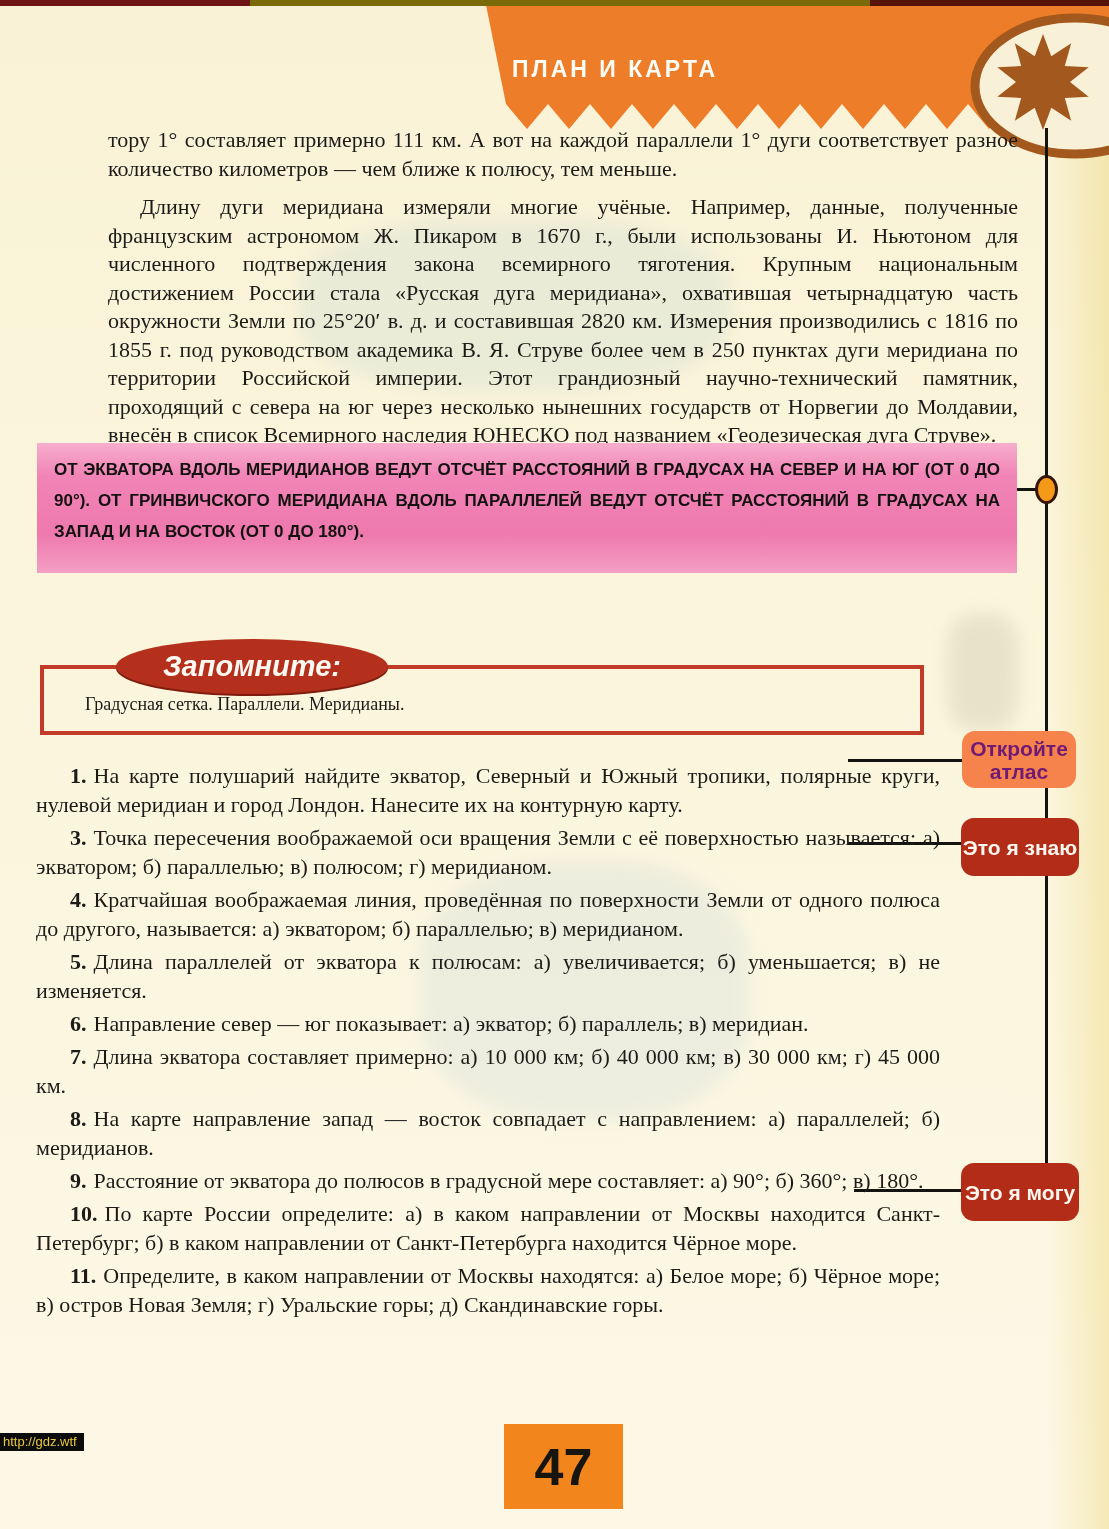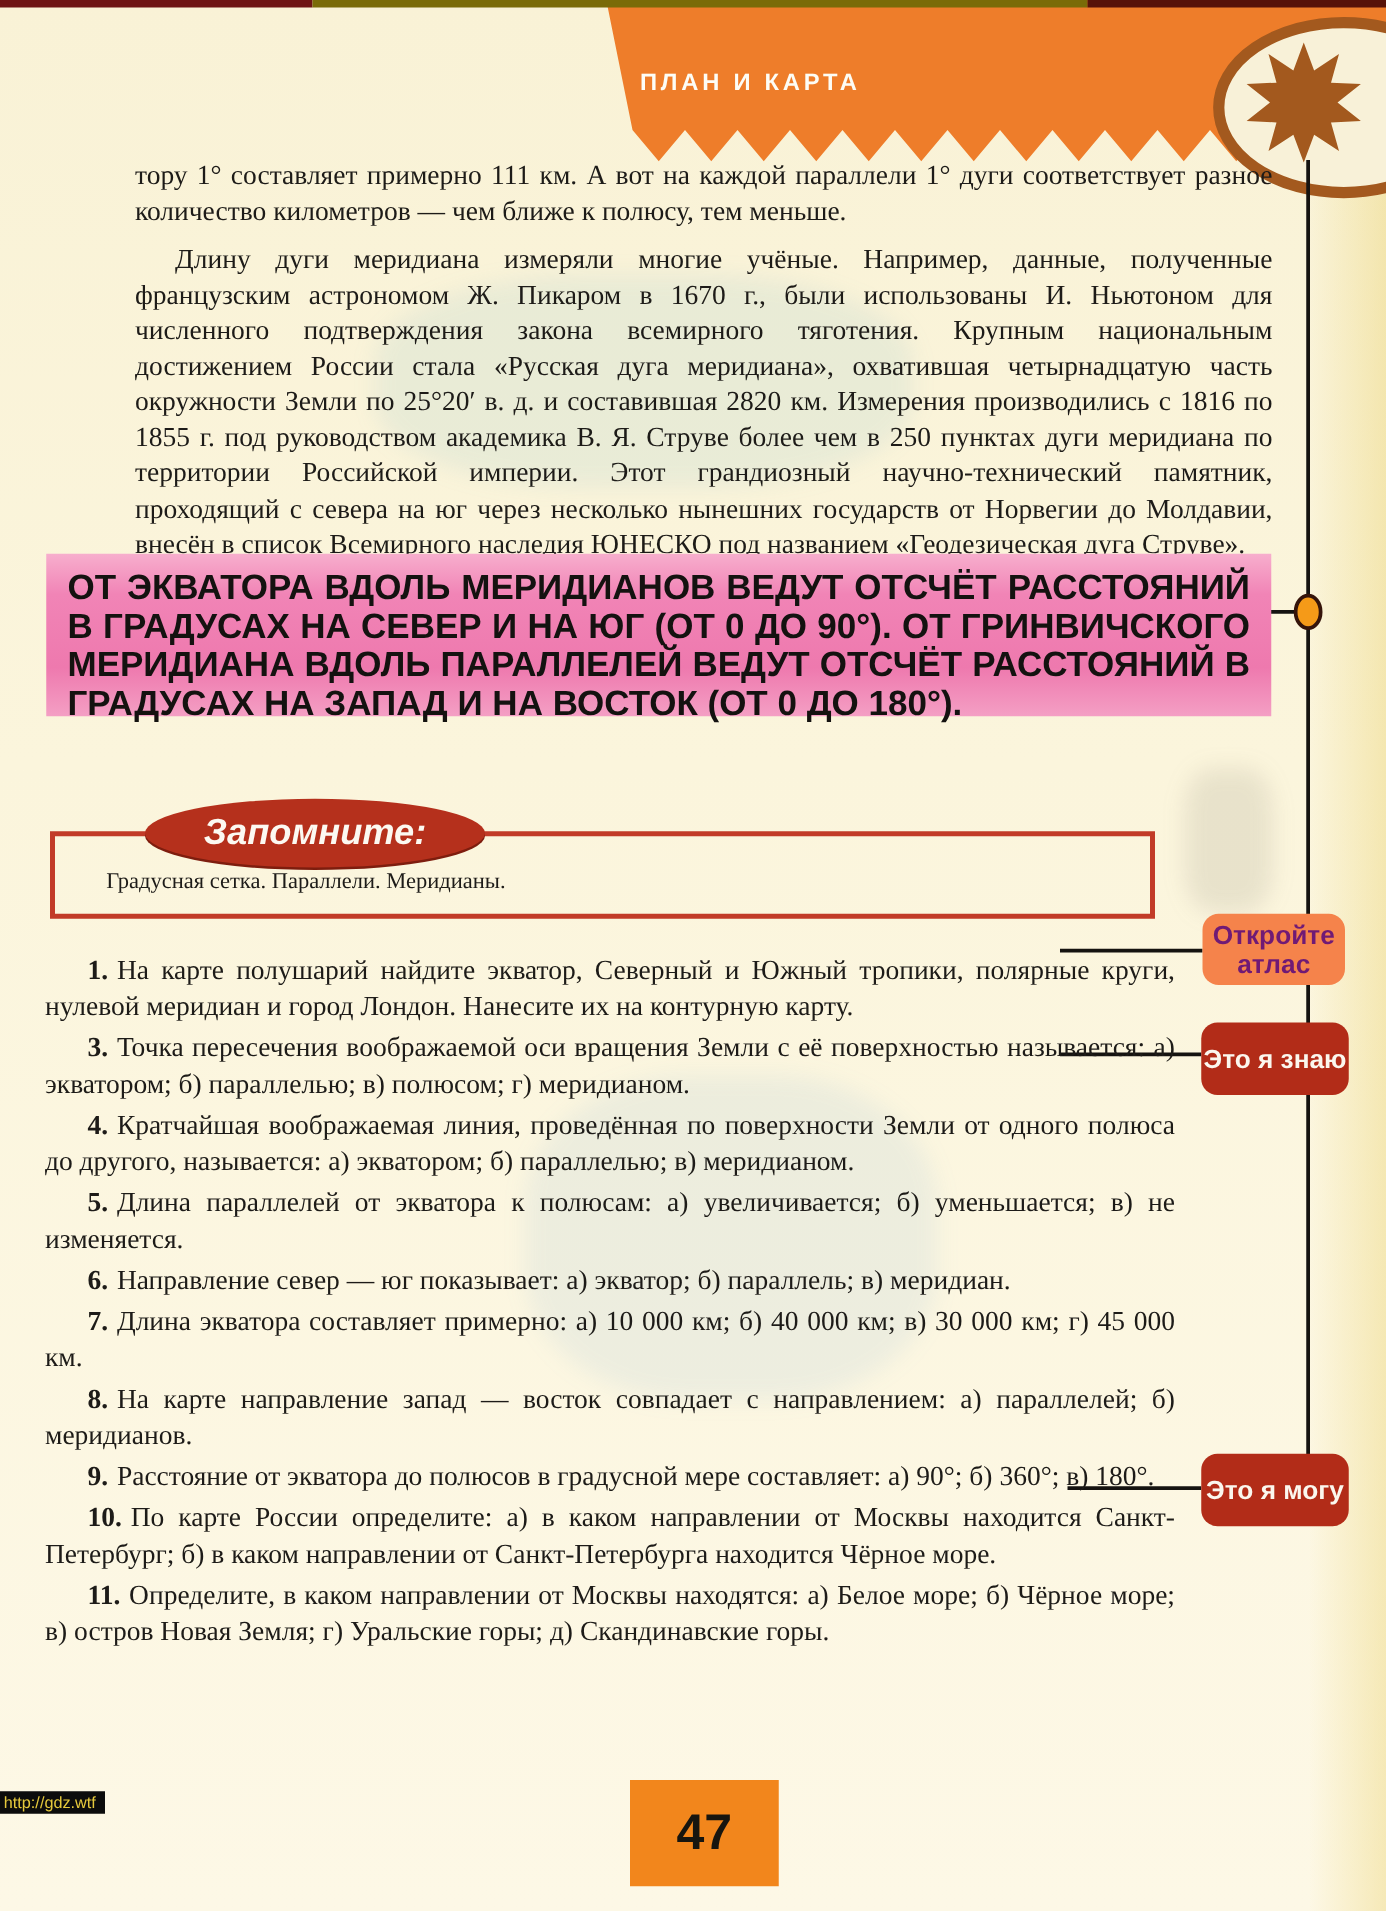--- a/index.html
+++ b/index.html
@@ -11,38 +11,38 @@
   
   .strip{position:absolute;top:0;height:6px;}
   .strip.left{left:0;width:250px;background:#6e1414;}
   .strip.mid{left:250px;width:620px;background:#7a6b08;}
   .strip.right{left:870px;width:239px;background:#571309;}
   
   .banner-svg{position:absolute;left:0;top:0;}
   .banner-title{
     position:absolute;left:512px;top:56px;width:300px;
     font-family:"Liberation Sans",sans-serif;font-weight:bold;
-    font-size:19px;letter-spacing:3px;color:#fdfdf6;
+    font-size:23px;letter-spacing:3px;color:#fdfdf6;
   }
   
   .intro{position:absolute;left:108px;top:126px;width:910px;
     font-size:22px;line-height:28.5px;text-align:justify;}
   .intro p{margin:0 0 10px 0;}
   .intro p.indent{text-indent:32px;}
   
   .vline{position:absolute;left:1045px;top:128px;width:3px;height:1038px;background:#151310;z-index:1;}
   .hconn{position:absolute;height:3px;background:#151310;z-index:1;}
   .dot{position:absolute;left:1035px;top:475px;width:23px;height:29px;border-radius:50%;
     background:#f59a18;border:3px solid #35140a;box-sizing:border-box;z-index:2;}
   
   .highlight{
     position:absolute;left:37px;top:443px;width:980px;height:130px;box-sizing:border-box;
     padding:11px 17px 0 17px;
     background:linear-gradient(180deg,#f7aecd 0%,#f184b6 25%,#ee79ae 70%,#f49fc4 100%);
-    font-family:"Liberation Sans",sans-serif;font-weight:bold;font-size:28px;line-height:31px;
+    font-family:"Liberation Sans",sans-serif;font-weight:bold;font-size:17px;line-height:31px;
     color:#141210;text-align:justify;z-index:2;
   }
   
   .rem-rect{position:absolute;left:40px;top:665px;width:884px;height:70px;box-sizing:border-box;
     border:4px solid #c23b28;z-index:1;}
   .rem-ellipse{position:absolute;left:116px;top:639px;width:272px;height:55px;border-radius:50%;
     background:#b5301c;box-shadow:0 2px 0 #7e1d0e;z-index:2;
     display:flex;align-items:center;justify-content:center;
     font-family:"Liberation Sans",sans-serif;font-weight:bold;font-style:italic;
     font-size:29px;color:#fcf9f2;}
@@ -55,21 +55,21 @@
   
   .badge{position:absolute;box-sizing:border-box;border-radius:13px;z-index:3;
     display:flex;align-items:center;justify-content:center;text-align:center;
     font-family:"Liberation Sans",sans-serif;font-weight:bold;font-size:21px;line-height:23px;}
   .badge.orange{left:962px;top:731px;width:114px;height:57px;background:#f5834b;color:#701a75;}
   .badge.red1{left:961px;top:818px;width:118px;height:58px;background:#b22c18;color:#fbf7ee;}
   .badge.red2{left:961px;top:1163px;width:118px;height:58px;background:#b22c18;color:#fbf7ee;}
   
   .page-tab{position:absolute;left:504px;top:1424px;width:119px;height:85px;background:#f2861c;
     display:flex;align-items:center;justify-content:center;z-index:2;
-    font-family:"Liberation Sans",sans-serif;font-weight:bold;font-size:40px;color:#17150f;}
+    font-family:"Liberation Sans",sans-serif;font-weight:bold;font-size:52px;color:#17150f;}
   
   .watermark{position:absolute;left:0;top:1433px;background:#0c0c0c;padding:1px 7px 2px 3px;
     font-family:"Liberation Sans",sans-serif;font-size:13px;color:#e6c93c;z-index:4;text-align:center;}
   
   .smudge{position:absolute;filter:blur(9px);z-index:0;}
   .sm1{left:300px;top:220px;width:430px;height:170px;background:rgba(90,170,200,0.10);border-radius:40%;}
   .sm2{left:420px;top:860px;width:330px;height:260px;background:rgba(90,160,210,0.09);border-radius:40%;}
   .sm3{left:948px;top:615px;width:70px;height:115px;background:rgba(120,110,100,0.14);border-radius:30%;}
   .right-tint{position:absolute;right:0;top:140px;width:62px;height:1389px;z-index:0;
     background:linear-gradient(90deg,rgba(230,200,80,0) 0%,rgba(228,198,75,0.30) 100%);}

